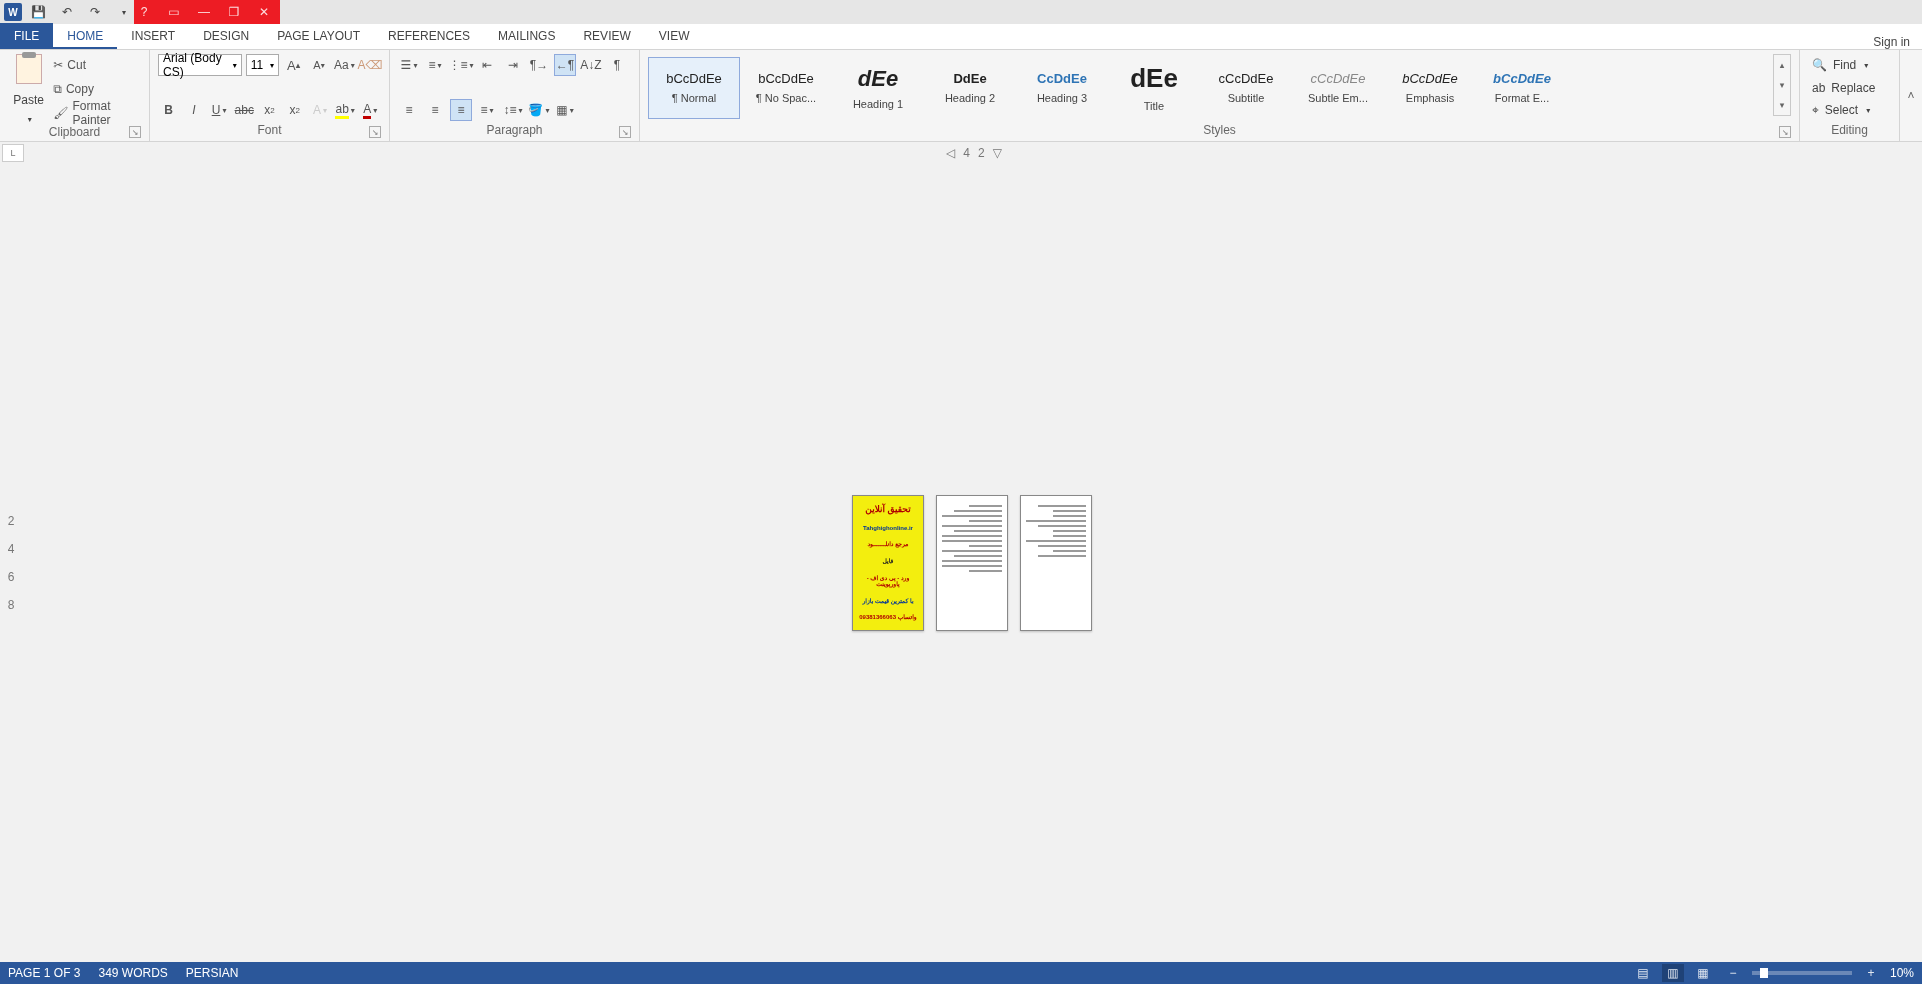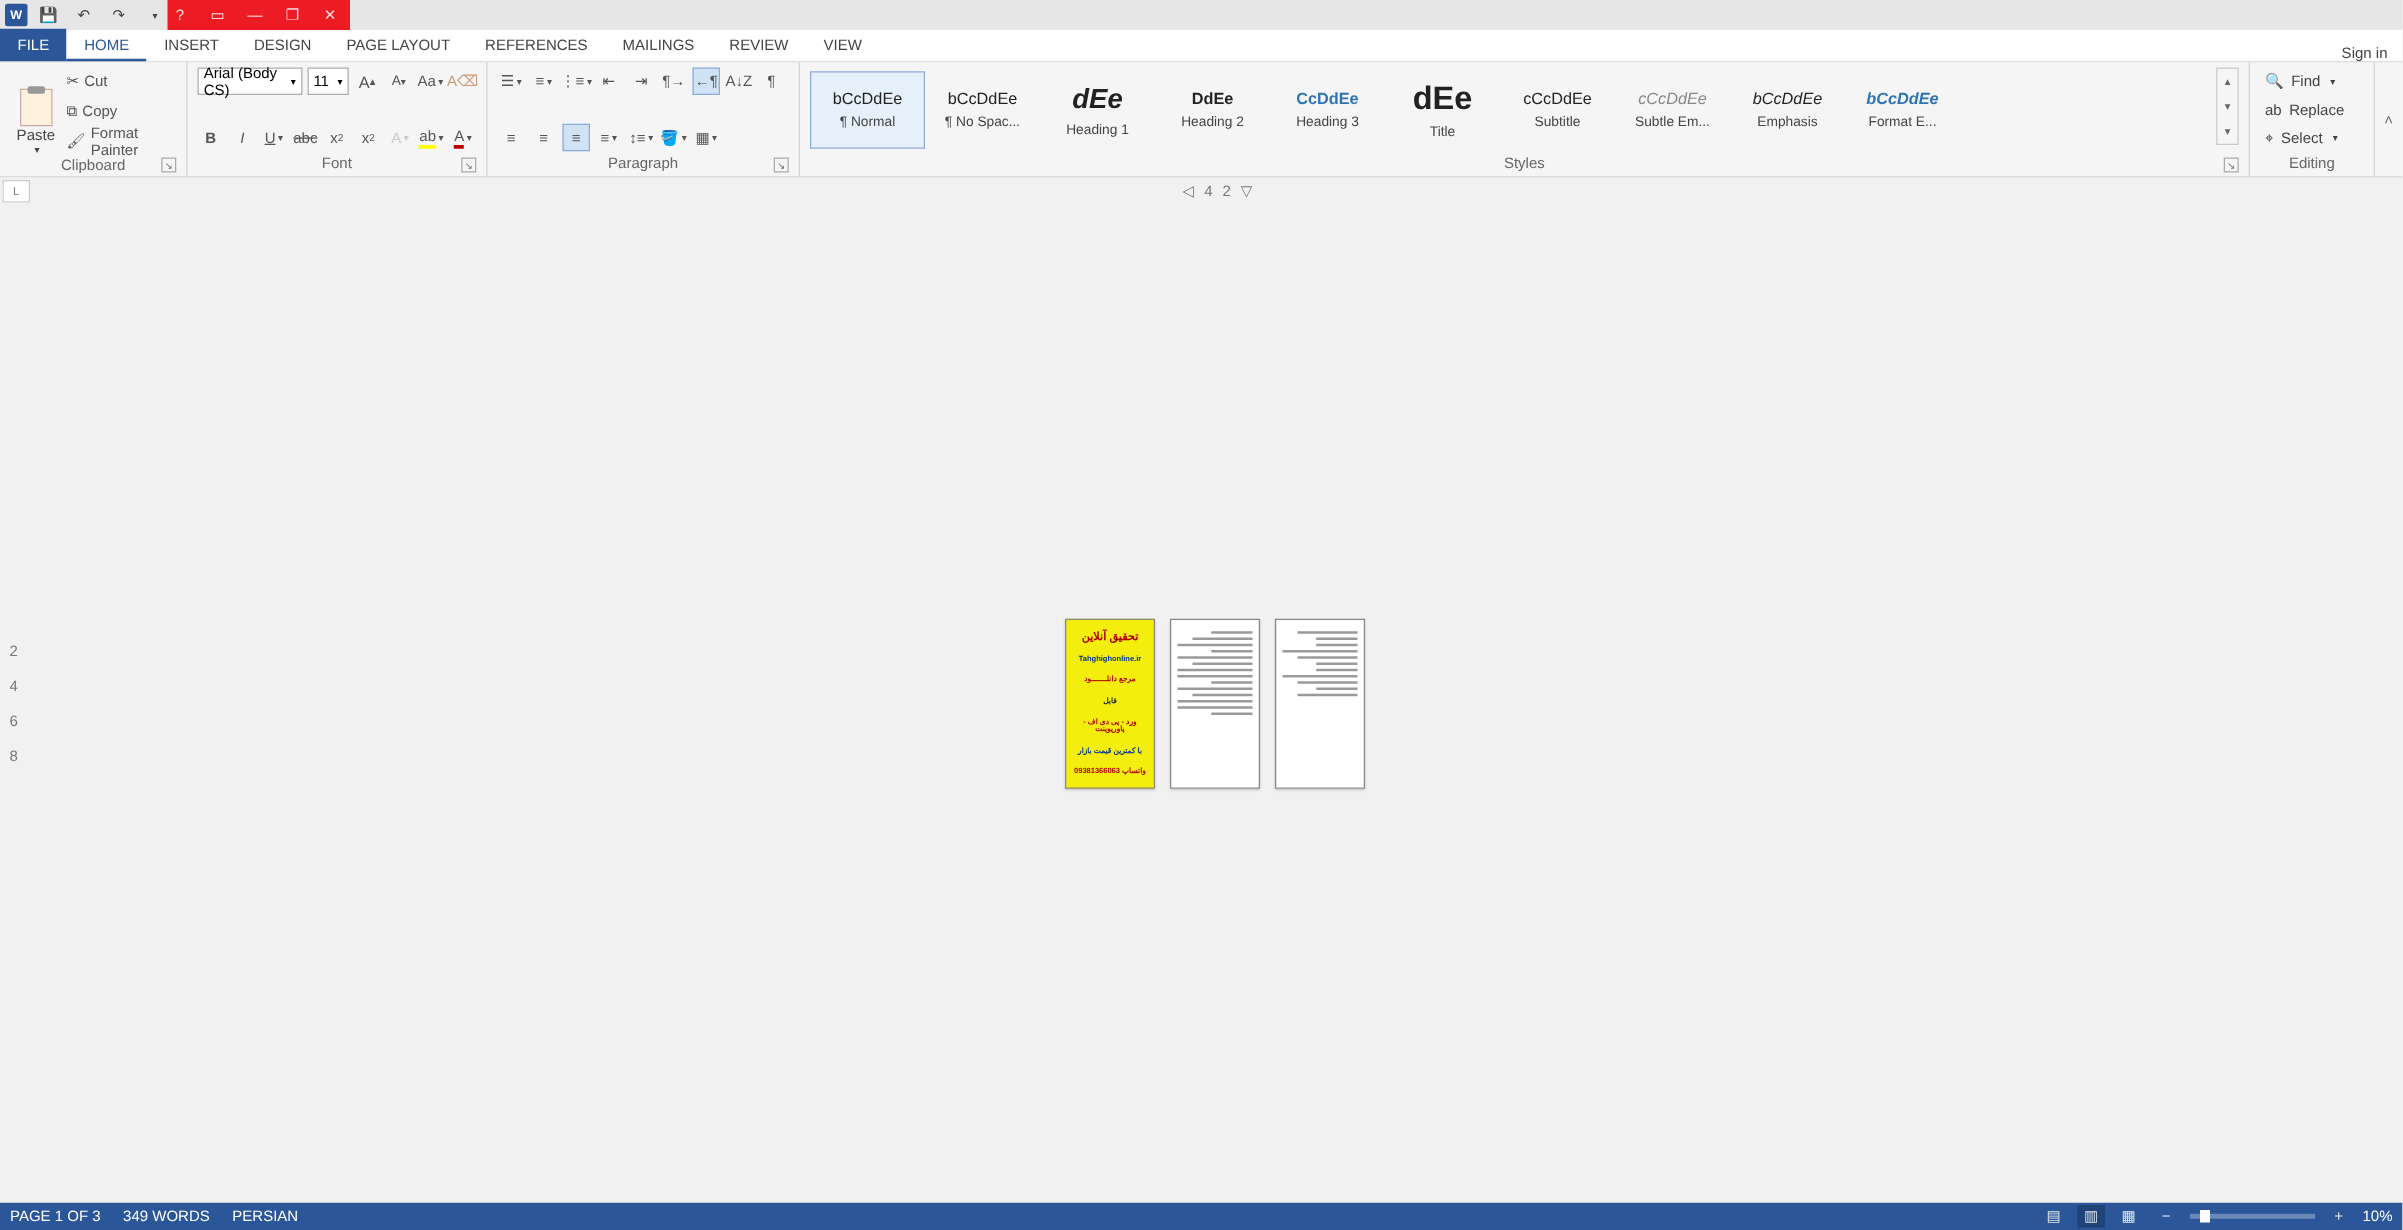--- a/index.html
+++ b/index.html
@@ -14,21 +14,21 @@
 .tabs { height:26px; background:#fff; display:flex; align-items:flex-end; border-bottom:1px solid #d4d4d4; }
 .tab { padding:0 14px; height:26px; line-height:26px; color:#444; font-size:12px; }
 .tab.file { background:#2b579a; color:#fff; }
 .tab.active { color:#2b579a; border-bottom:2px solid #2b579a; }
 .signin { margin-left:auto; padding:0 12px; color:#444; }
 .ribbon { height:92px; background:#f5f5f5; border-bottom:1px solid #d4d4d4; display:flex; }
 .group { border-right:1px solid #d4d4d4; padding:4px 8px 2px; display:flex; flex-direction:column; }
 .group-body { flex:1; display:flex; }
 .group-label { height:18px; display:flex; align-items:center; justify-content:center; color:#666; font-size:11px; position:relative;text-align:right; }
 .dlaunch { position:absolute; right:0; bottom:1px; width:12px; height:12px; border:1px solid #aaa; font-size:8px; display:flex; align-items:center; justify-content:center; color:#777; }
-.btn-big { display:flex; flex-direction:column; align-items:center; justify-content:flex-end; width:48px; color:#444; }
+.btn-big { display:flex; flex-direction:column; align-items:center; justify-content:space-between; width:48px; color:#444; }
 .row { display:flex; align-items:center; gap:4px; }
 .col { display:flex; flex-direction:column; justify-content:space-between; }
 .small-btn { height:22px; padding:0 4px; display:flex; align-items:center; gap:4px; color:#555; }
 .font-box { width:86px; height:22px; border:1px solid #ababab; background:#fff; font-size:11px; padding:0 4px; display:flex; align-items:center; }
 .size-box { width:34px; height:22px; border:1px solid #ababab; background:#fff; font-size:11px; padding:0 4px; display:flex; align-items:center; }
 .sq { width:22px; height:22px; display:flex; align-items:center; justify-content:center; color:#555; }
 .sq.active { background:#cfe3f5; border:1px solid #8faadc; }
 .hl { border-bottom:3px solid #ffff00; }
 .fc { border-bottom:3px solid #c00000; }
 .styles-gallery { flex:1; display:flex; align-items:center; gap:0; }

